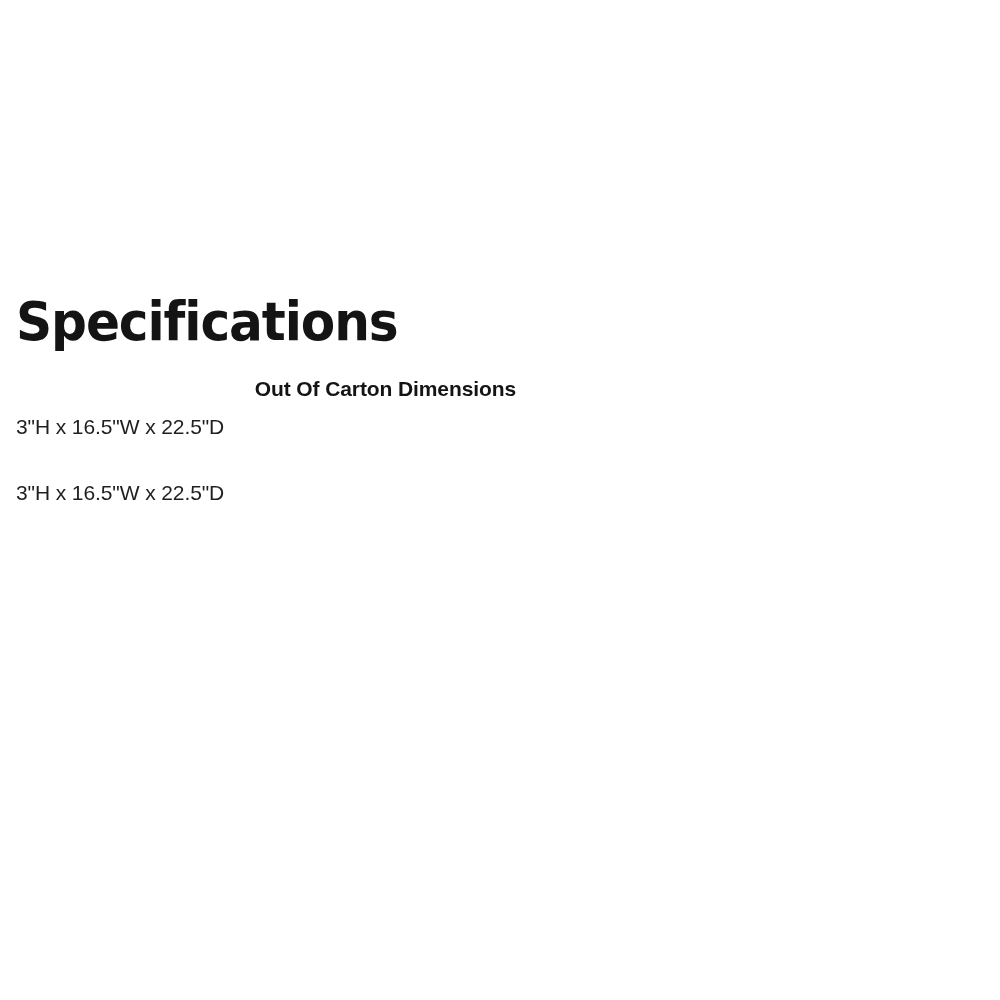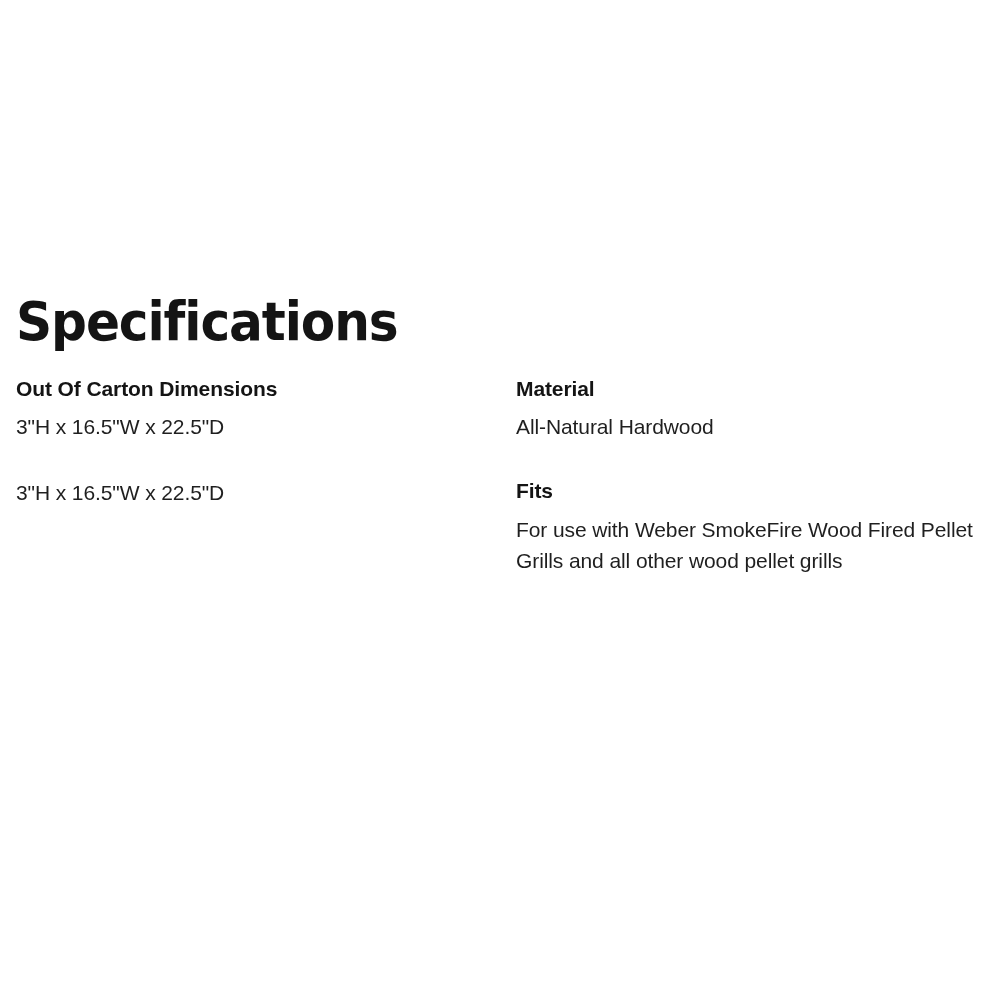--- a/index.html
+++ b/index.html
@@ -46,20 +46,21 @@
     margin-bottom: 34px;
   }
   .spec-label {
     font-family: "Liberation Sans", sans-serif;
     font-weight: bold;
     font-size: 21px;
     line-height: 1.3;
     color: #141414;
     margin: 0 0 9px 0;
     letter-spacing: -0.1px;
+    text-align: right;
   }
   .spec-value {
     font-family: "Liberation Sans", sans-serif;
     font-weight: normal;
     font-size: 21px;
     line-height: 1.52;
     color: #1f1f1f;
     margin: 0;
     max-width: 470px;
     letter-spacing: -0.1px;
@@ -80,28 +81,15 @@
         <div class="spec-label">Out Of Carton Dimensions</div>
         <div class="spec-value">3"H x 16.5"W x 22.5"D</div>
       </div>
 
       <div class="spec-item">
         <div class="spec-value">3"H x 16.5"W x 22.5"D</div>
       </div>
 
     </div>
 
-    <div class="spec-col">
-
-      <div class="spec-item">
-        <div class="spec-label">Material</div>
-        <div class="spec-value">All-Natural Hardwood</div>
-      </div>
-
-      <div class="spec-item">
-        <div class="spec-label">Fits</div>
-        <div class="spec-value">For use with Weber SmokeFire Wood Fired Pellet Grills and all other wood pellet grills</div>
-      </div>
-
-    </div>
 
   </div>
 </div>
 
 </body></html>

